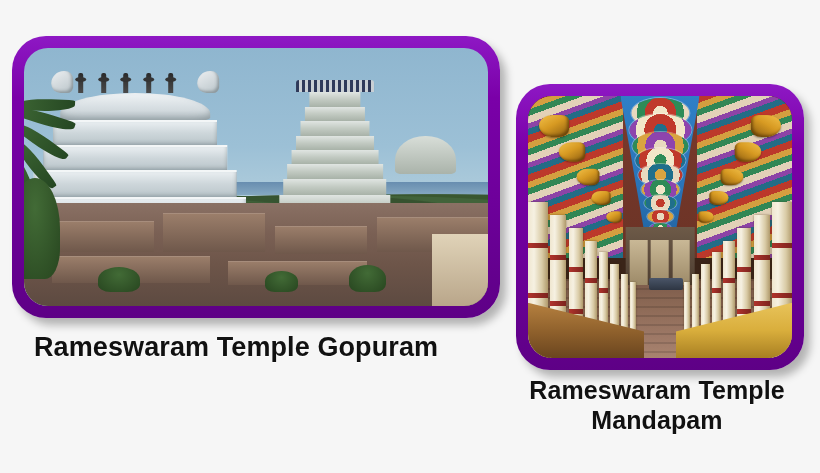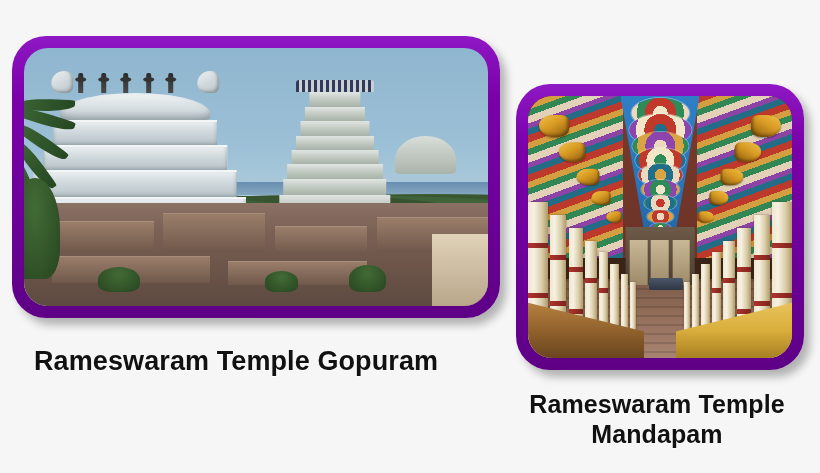--- a/index.html
+++ b/index.html
@@ -221,21 +221,20 @@
     border-radius: 2px;
   }
 
   
   .caption {
     position: absolute;
     color: #111111;
     font-weight: bold;
     letter-spacing: .1px;
     text-shadow: 0 1px 1px rgba(255,255,255,.85);
-    margin-top: 14px;
   }
   #caption-gopuram {
     left: 34px; top: 330px; width: 452px;
     font-size: 27px; line-height: 34px; text-align: left;
   }
   #caption-mandapam {
     left: 492px; top: 375px; width: 330px;
     font-size: 25px; line-height: 30px; text-align: center;
   }
 </style>

